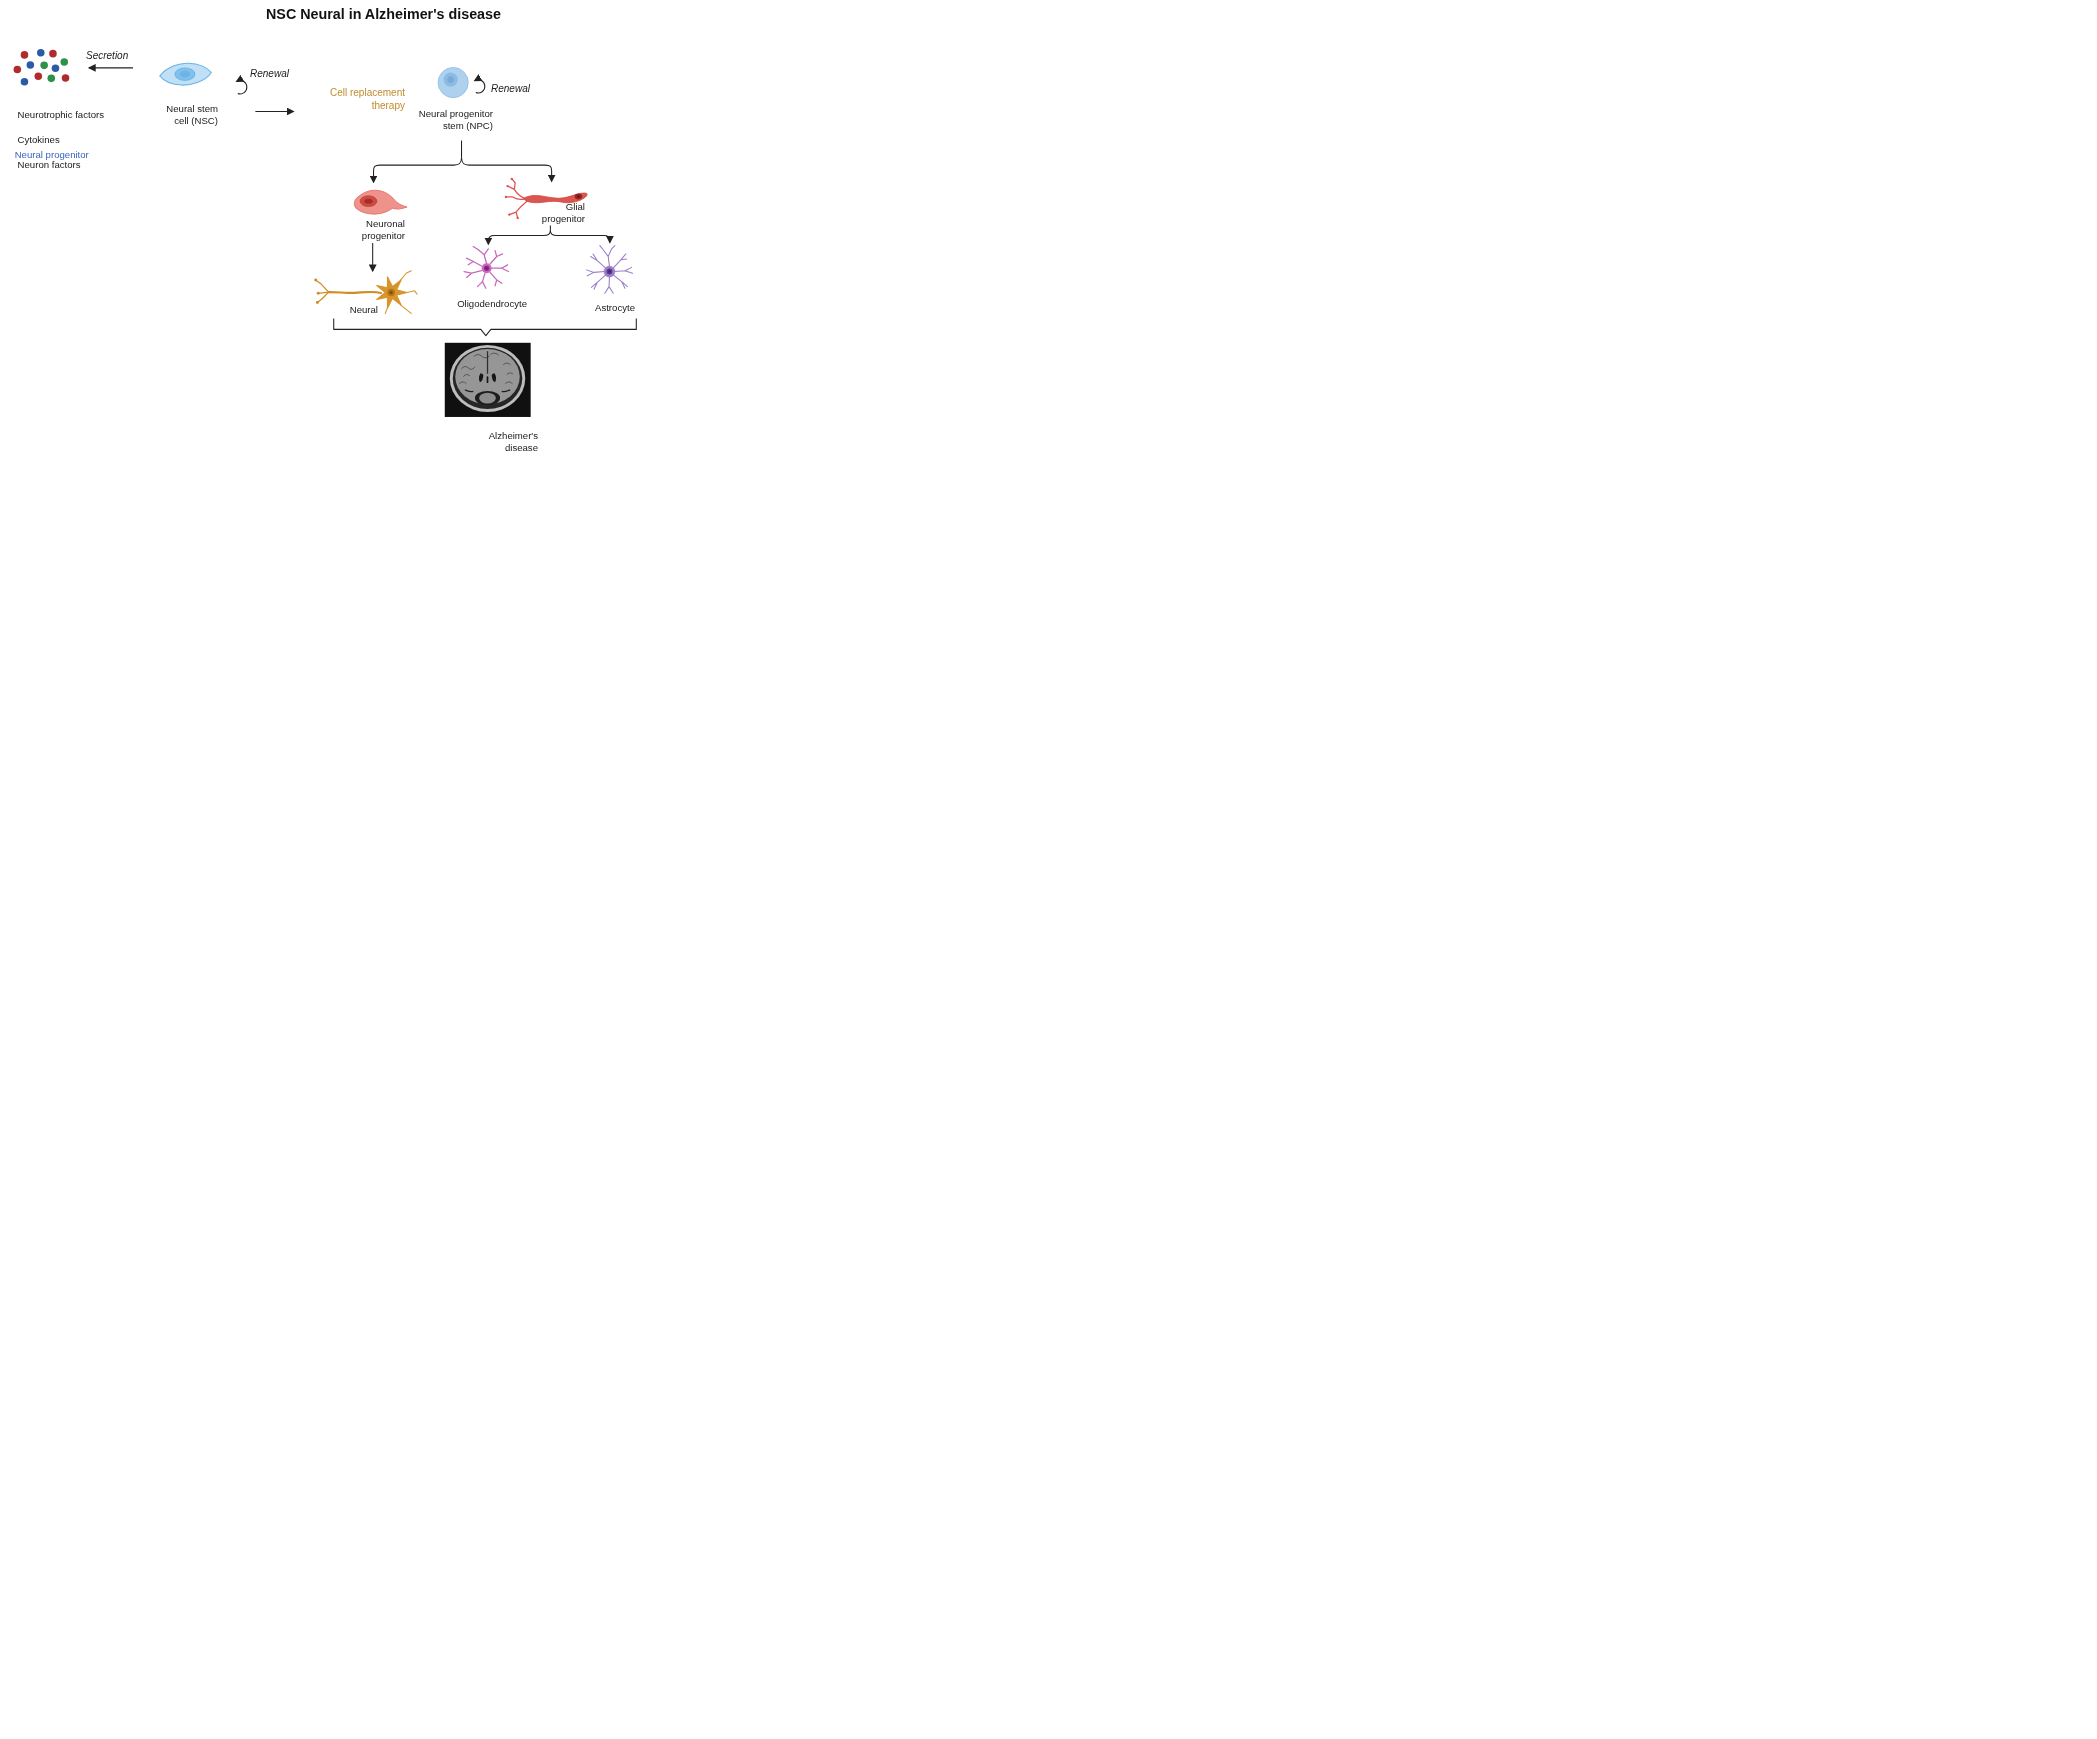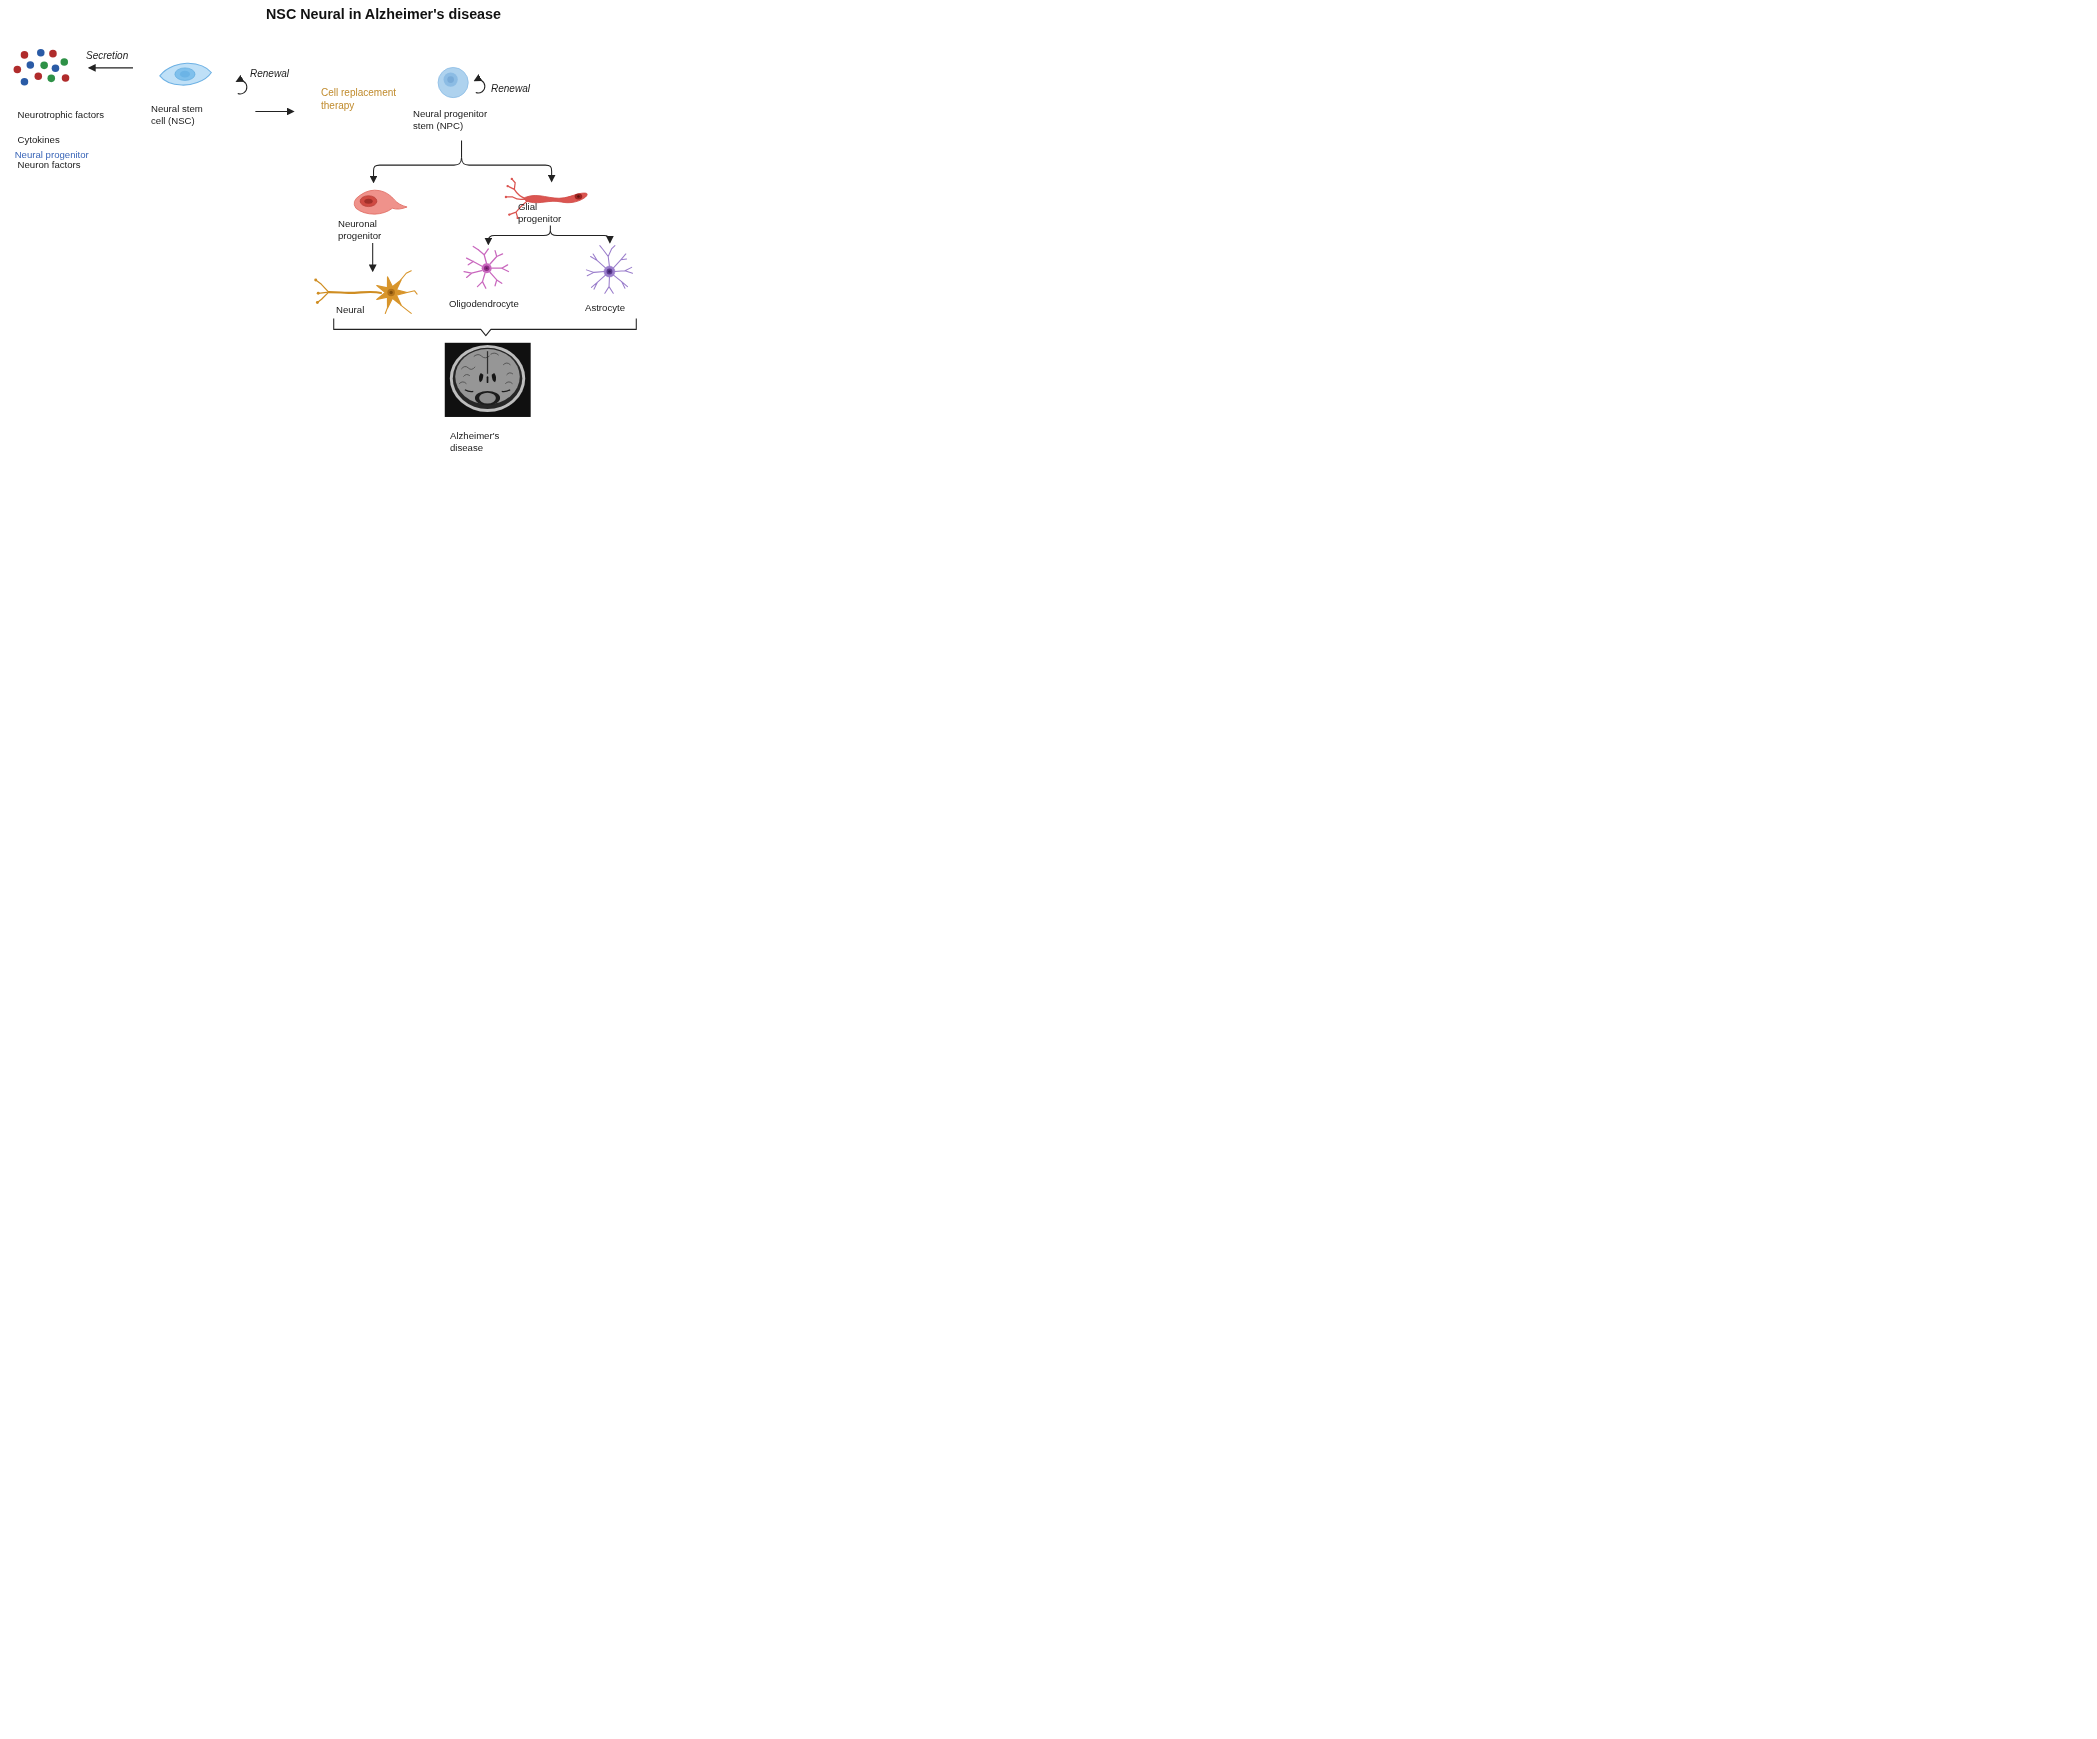--- a/index.html
+++ b/index.html
@@ -8,21 +8,21 @@
     font-family:"Liberation Sans", sans-serif;overflow:hidden;
   }
   .title{
     position:absolute;left:245px;top:5.9px;width:277px;text-align:center;
     font-size:14.3px;font-weight:700;color:#111;
   }
   .lbl{
     position:absolute;font-size:9.6px;line-height:1.3;color:#1a1a1a;
     white-space:pre-line;
   }
-  .center{text-align:left;}
+  .center{text-align:right;}
   .italic{font-style:italic;font-size:10px;color:#222;}
   .gold{color:#c08b2d;font-weight:500;}
   .blue{color:#3a66b8;}
   svg{position:absolute;left:0;top:0;}
 </style>
 </head>
 <body>
 
 <div class="canvas">
 
@@ -232,17 +232,17 @@
 
   <div class="lbl center" style="left:336px;top:304px;width:42px;">Neural</div>
 
   <div class="lbl center" style="left:518px;top:201px;width:67px;">Glial
 progenitor</div>
 
   <div class="lbl center" style="left:449px;top:298px;width:78px;">Oligodendrocyte</div>
 
   <div class="lbl center" style="left:585px;top:302px;width:50px;">Astrocyte</div>
 
-  <div class="lbl center" style="left:450px;top:430px;width:76px;">Alzheimer's
+  <div class="lbl center" style="left:462px;top:430px;width:76px;">Alzheimer's
 disease</div>
 
 </div>
 
 
 </body></html>

